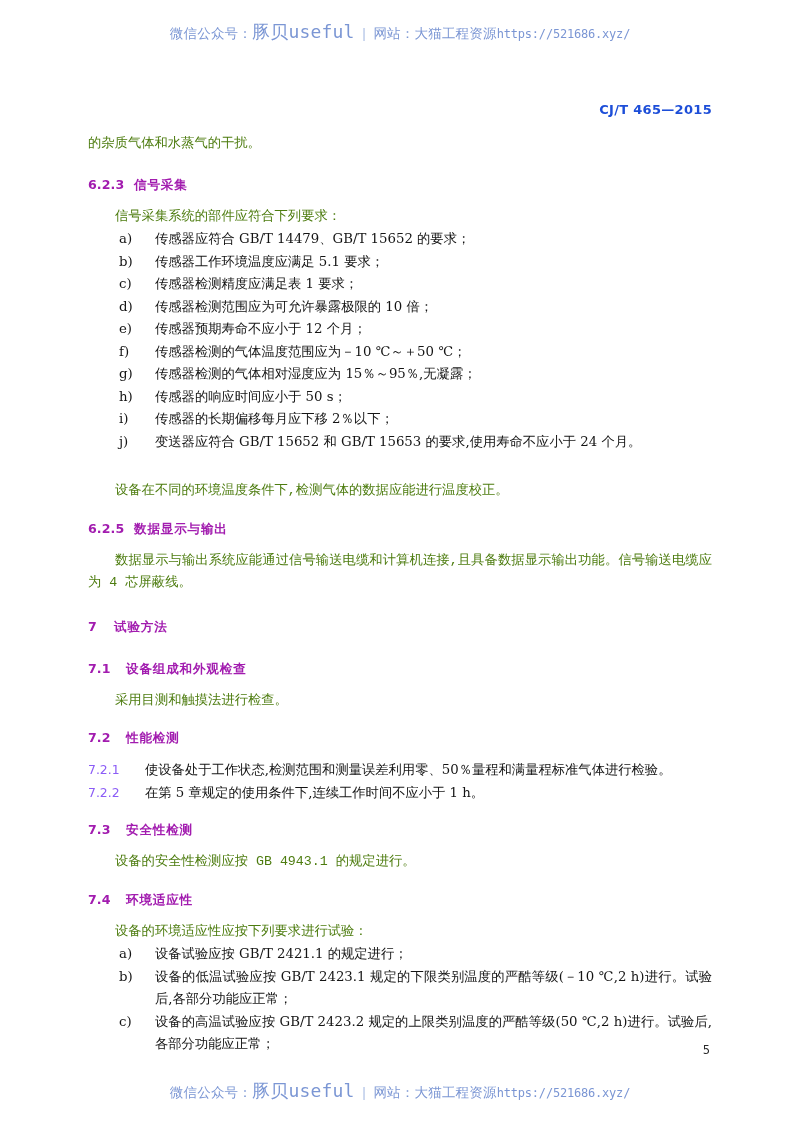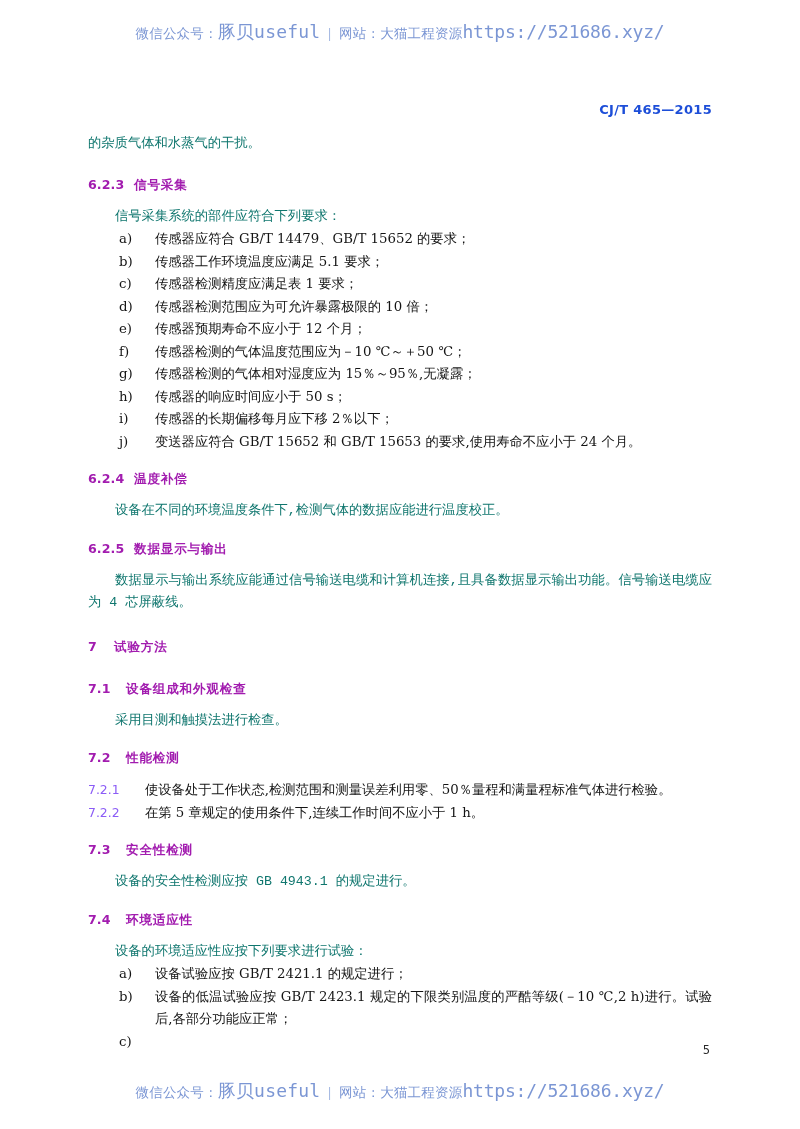--- a/index.html
+++ b/index.html
@@ -38,21 +38,21 @@
     white-space: nowrap;
     font-family: "DejaVu Serif", "Liberation Serif", serif;
   }
   .watermark .wm-sep {
     display: inline-block;
     padding: 0 7px;
     color: #a8bbe3;
   }
   .watermark .wm-url {
     font-family: "DejaVu Sans Mono", "Liberation Mono", monospace;
-    font-size: 18px;
+    font-size: 12px;
     letter-spacing: -0.2px;
   }
   .watermark .wm-ascii {
     font-family: "DejaVu Sans Mono", "Liberation Mono", monospace;
     font-size: 18px;
   }
   #wm-top  { top: 20px; }
   #wm-bot  { top: 1079px; }
 
   
@@ -73,21 +73,21 @@
     left: 88px;
     top: 132px;
     width: 624px;
   }
 
   .body-text {
     font-size: 13.3px;
     line-height: 22.5px;
     text-align: justify;
     margin: 0;
-    color: #0f766e;
+    color: #4d7c0f;
   }
   .cont-line { margin: 0 0 4px 0; }
 
   .para-indent { text-indent: 27px; font-family: Liberation Mono, monospace; }
 
   h3.heading {
     font-family: "DejaVu Sans", "Liberation Sans", sans-serif;
     font-size: 12.6px;
     font-weight: bold;
     margin: 0;
@@ -226,23 +226,20 @@
         <span>传感器的长期偏移每月应下移 2％以下；</span>
       </li>
       <li>
         <span class="marker">j)</span>
         <span>变送器应符合 GB/T 15652 和 GB/T 15653 的要求,使用寿命不应小于 24 个月。</span>
       </li>
     </ol>
 
     <div class="sp-md"></div>
 
-    <h3 class="heading">
-      <span class="num num-w3">6.2.4</span><span class="ttl">温度补偿</span>
-    </h3>
     <div class="sp-after-head"></div>
     <p class="body-text para-indent">设备在不同的环境温度条件下,检测气体的数据应能进行温度校正。</p>
 
     <div class="sp-md"></div>
 
     <h3 class="heading">
       <span class="num num-w3">6.2.5</span><span class="ttl">数据显示与输出</span>
     </h3>
     <div class="sp-after-head"></div>
     <p class="body-text para-indent">数据显示与输出系统应能通过信号输送电缆和计算机连接,且具备数据显示输出功能。信号输送电缆应为 4 芯屏蔽线。</p>
@@ -297,20 +294,21 @@
       <li>
         <span class="marker">a)</span>
         <span>设备试验应按 GB/T 2421.1 的规定进行；</span>
       </li>
       <li>
         <span class="marker">b)</span>
         <span>设备的低温试验应按 GB/T 2423.1 规定的下限类别温度的严酷等级(－10 ℃,2 h)进行。试验后,各部分功能应正常；</span>
       </li>
       <li>
         <span class="marker">c)</span>
+        <span>设备的高温试验应按 GB/T 2423.2 规定的上限类别温度的严酷等级(50 ℃,2 h)进行。试验后,各部分功能应正常；</span>
       </li>
     </ol>
 
   </div>
 
   <div class="folio">5</div>
 
   <div class="watermark" id="wm-bot">
     <span>微信公众号：</span><span class="wm-ascii">豚贝useful</span><span class="wm-sep">|</span><span>网站：</span><span>大猫工程资源</span><span class="wm-url">https://521686.xyz/</span>
   </div>

